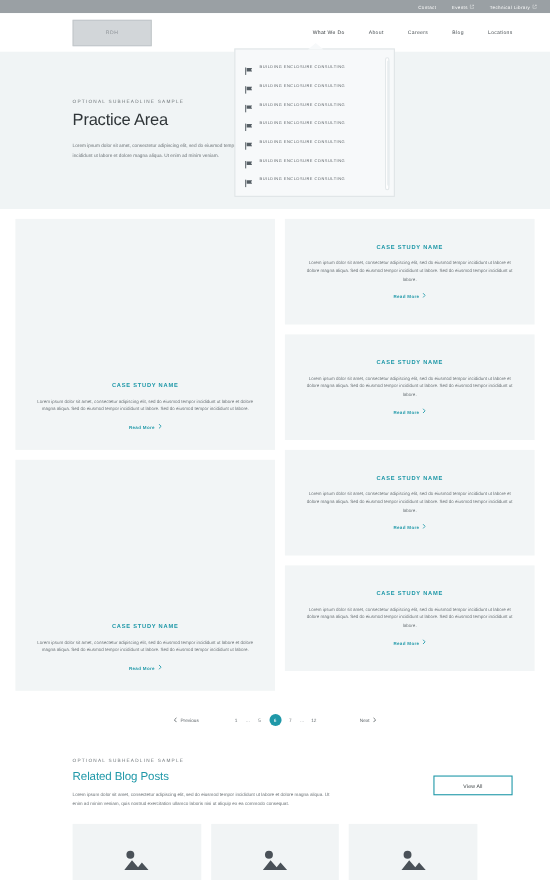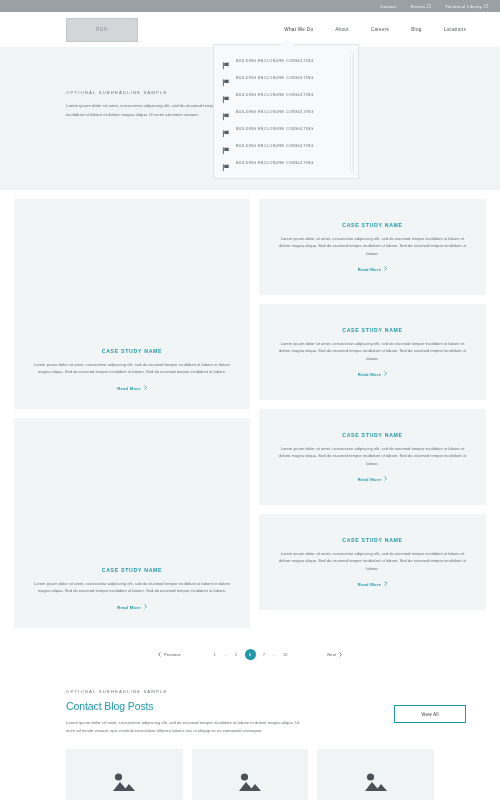--- a/index.html
+++ b/index.html
@@ -284,20 +284,21 @@
         <span class="dd-label">BUILDING ENCLOSURE CONSULTING</span>
       </div>
     </div>
     <div class="dd-scroll">
       <div class="dd-thumb"></div>
     </div>
   </div>
 
   <div class="hero">
     <div class="kicker">OPTIONAL SUBHEADLINE SAMPLE</div>
+    <h1>Practice Area</h1>
     <p>Lorem ipsum dolor sit amet, consectetur adipiscing elit, sed do eiusmod tempor incididunt ut labore et dolore magna aliqua. Ut enim ad minim veniam.</p>
   </div>
 
   <div class="grid">
     <div class="col col-left">
       <div class="card card-tall">
         <div class="cs-title">CASE STUDY NAME</div>
         <div class="cs-body">Lorem ipsum dolor sit amet, consectetur adipiscing elit, sed do eiusmod tempor incididunt ut labore et dolore magna aliqua. Sed do eiusmod tempor incididunt ut labore. Sed do eiusmod tempor incididunt ut labore.</div>
         <a href="#" class="readmore">
           <span>Read More</span>
@@ -382,21 +383,21 @@
       <span>Next</span>
       <span class="chev"><svg width="3" height="5" viewBox="0 0 6 10">
             <path d="M1 1l4 4-4 4" fill="none" stroke="#5d6468" stroke-width="1.6"></path>
           </svg></span>
     </a>
   </div>
 
   <div class="related">
     <div class="related-text">
       <div class="kicker">OPTIONAL SUBHEADLINE SAMPLE</div>
-      <h2>Contact Blog Posts</h2>
+      <h2>Related Blog Posts</h2>
       <p>Lorem ipsum dolor sit amet, consectetur adipiscing elit, sed do eiusmod tempor incididunt ut labore et dolore magna aliqua. Ut enim ad minim veniam, quis nostrud exercitation ullamco laboris nisi ut aliquip ex ea commodo consequat.</p>
     </div>
     <a href="#" class="viewall">View All</a>
   </div>
 
   <div class="thumbs">
     <div class="thumb">
       <span>
         <svg width="26" height="22" viewBox="0 0 26 22">
             <circle cx="7.5" cy="6" r="3.6" fill="#4a5158"></circle>

